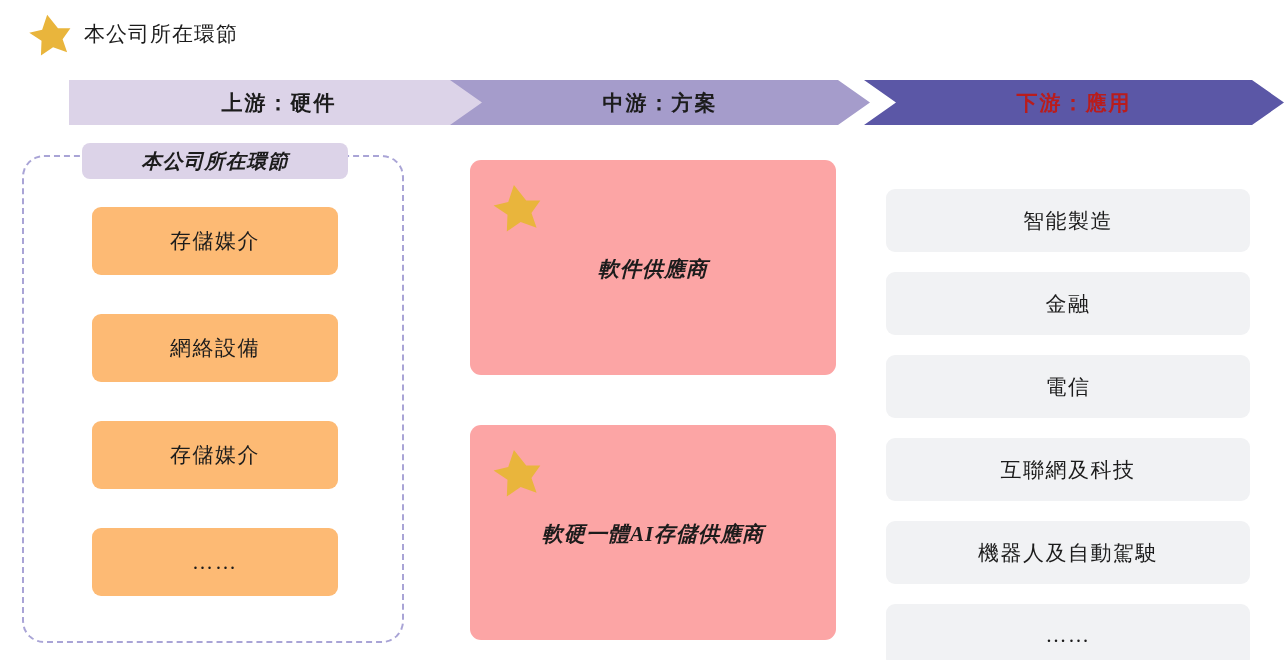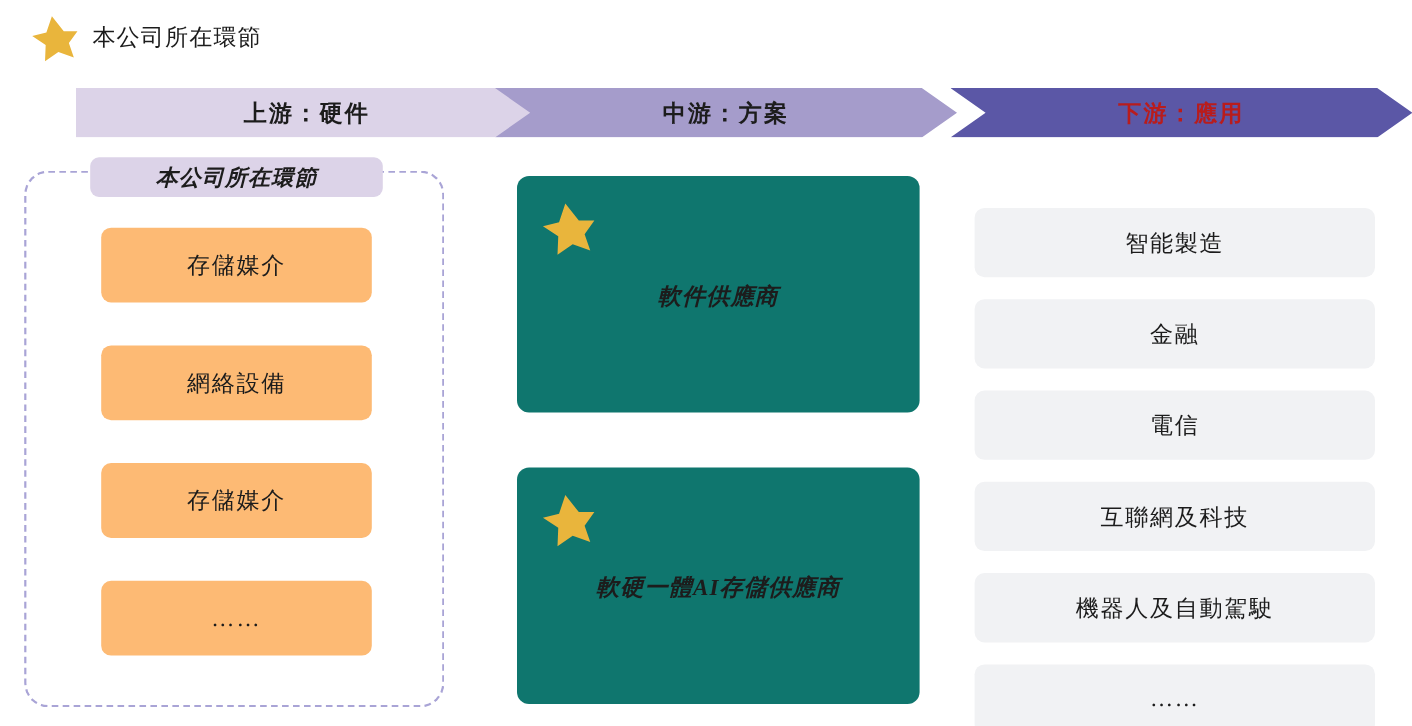--- a/index.html
+++ b/index.html
@@ -162,21 +162,21 @@
   
   #mid-col {
     position: absolute;
     left: 470px;
     top: 160px;
     width: 366px;
   }
   .mid-card {
     width: 366px;
     height: 215px;
-    background: #0f766e;
+    background: #fca5a5;
     border-radius: 11px;
     position: relative;
     margin-bottom: 50px;
   }
   .mid-card .card-star {
     position: absolute;
     left: 20px;
     top: 22px;
     width: 52px;
     height: 50px;

